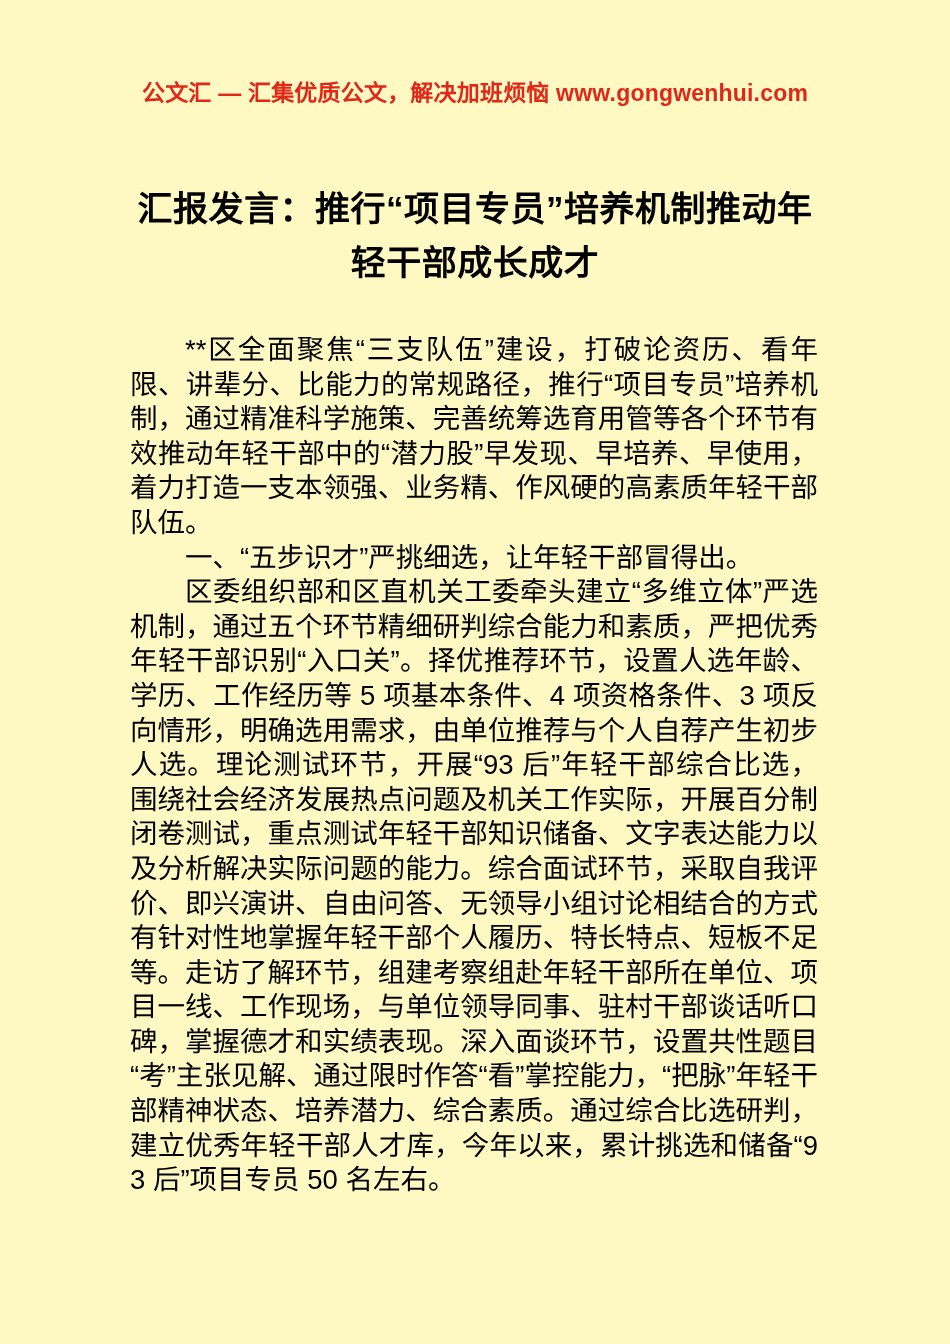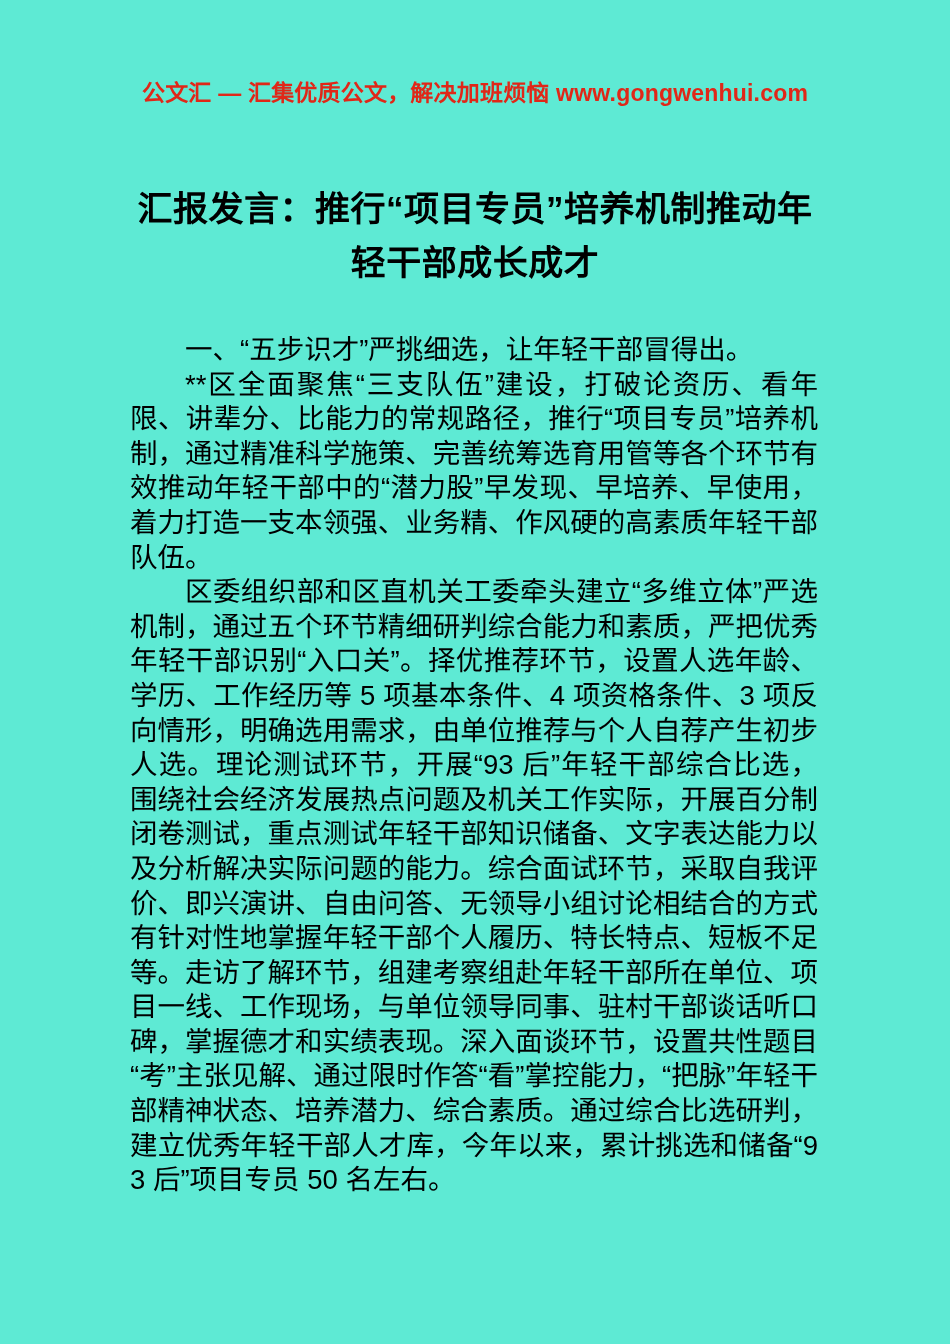--- a/index.html
+++ b/index.html
@@ -11,21 +11,21 @@
   body {
     font-family: "Liberation Sans", "DejaVu Sans", sans-serif;
     color: #000000;
     -webkit-font-smoothing: antialiased;
   }
   .page {
     position: relative;
     width: 950px;
     height: 1344px;
     margin: 0 auto;
-    background: #5eead4;
+    background: #fef9c3;
     overflow: hidden;
     box-sizing: border-box;
   }
 
   
   .site-banner {
     position: absolute;
     top: 78px;
     left: 0;
     width: 950px;
@@ -82,18 +82,18 @@
 </head>
 <body>
 
 <div class="page">
 
   <div class="site-banner">公文汇 — 汇集优质公文，解决加班烦恼 www.gongwenhui.com</div>
 
   <h1 class="doc-title">汇报发言：推行“项目专员”培养机制推动年轻干部成长成才</h1>
 
   <div class="doc-body">
+    <p class="para">**区全面聚焦“三支队伍”建设，打破论资历、看年限、讲辈分、比能力的常规路径，推行“项目专员”培养机制，通过精准科学施策、完善统筹选育用管等各个环节有效推动年轻干部中的“潜力股”早发现、早培养、早使用，着力打造一支本领强、业务精、作风硬的高素质年轻干部队伍。</p>
     <p class="para section-head">一、“五步识才”严挑细选，让年轻干部冒得出。</p>
-    <p class="para">**区全面聚焦“三支队伍”建设，打破论资历、看年限、讲辈分、比能力的常规路径，推行“项目专员”培养机制，通过精准科学施策、完善统筹选育用管等各个环节有效推动年轻干部中的“潜力股”早发现、早培养、早使用，着力打造一支本领强、业务精、作风硬的高素质年轻干部队伍。</p>
     <p class="para">区委组织部和区直机关工委牵头建立“多维立体”严选机制，通过五个环节精细研判综合能力和素质，严把优秀年轻干部识别“入口关”。择优推荐环节，设置人选年龄、学历、工作经历等 5 项基本条件、4 项资格条件、3 项反向情形，明确选用需求，由单位推荐与个人自荐产生初步人选。理论测试环节，开展“93 后”年轻干部综合比选，围绕社会经济发展热点问题及机关工作实际，开展百分制闭卷测试，重点测试年轻干部知识储备、文字表达能力以及分析解决实际问题的能力。综合面试环节，采取自我评价、即兴演讲、自由问答、无领导小组讨论相结合的方式有针对性地掌握年轻干部个人履历、特长特点、短板不足等。走访了解环节，组建考察组赴年轻干部所在单位、项目一线、工作现场，与单位领导同事、驻村干部谈话听口碑，掌握德才和实绩表现。深入面谈环节，设置共性题目“考”主张见解、通过限时作答“看”掌控能力，“把脉”年轻干部精神状态、培养潜力、综合素质。通过综合比选研判，建立优秀年轻干部人才库，今年以来，累计挑选和储备“93 后”项目专员 50 名左右。</p>
   </div>
 
 </div>
 
 </body></html>

